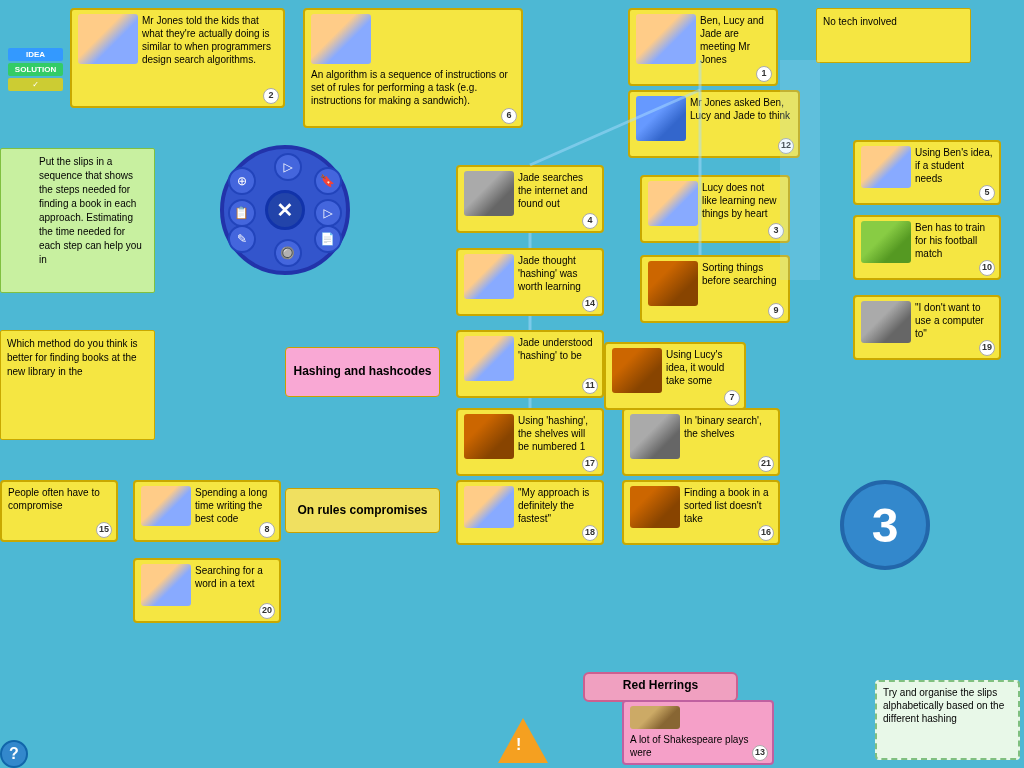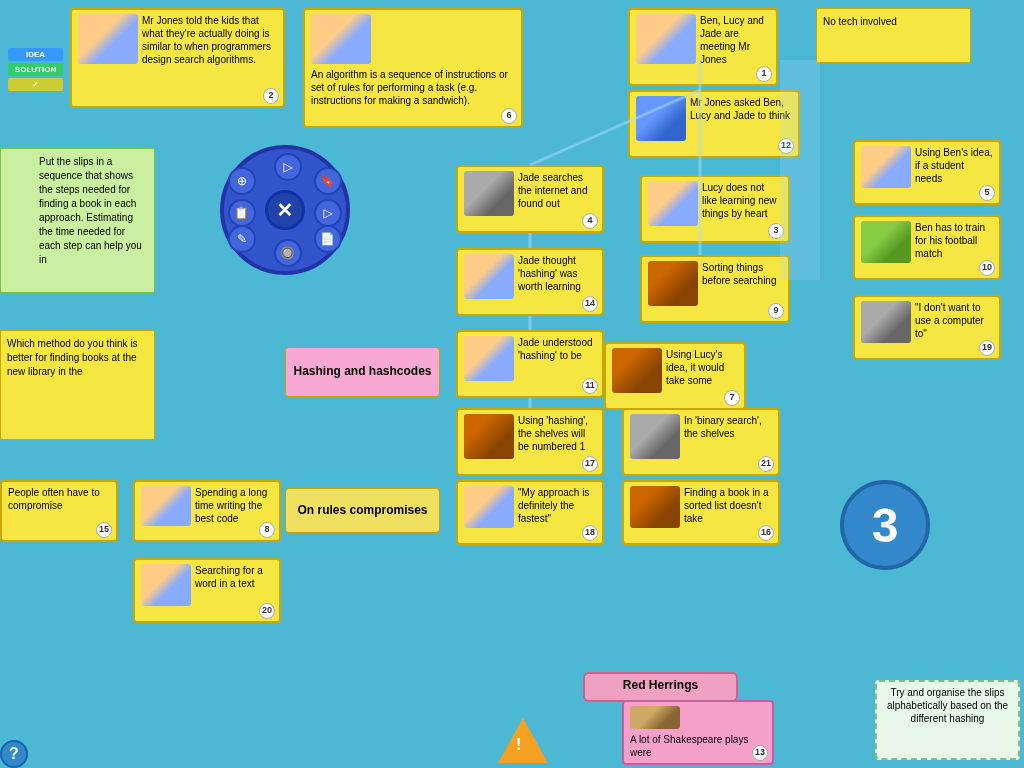--- a/index.html
+++ b/index.html
@@ -24,21 +24,20 @@
     }
 
     .card-pink {
       background: #f5a0c8;
       border: 2px solid #c060a0;
     }
 
     .card-dashed {
       background: #e8f8e8;
       border: 2px dashed #80c080;
-      text-align: center;
     }
 
     .card-number {
       position: absolute;
       bottom: 2px;
       right: 4px;
       font-weight: bold;
       font-size: 9px;
       color: #333;
       background: white;

